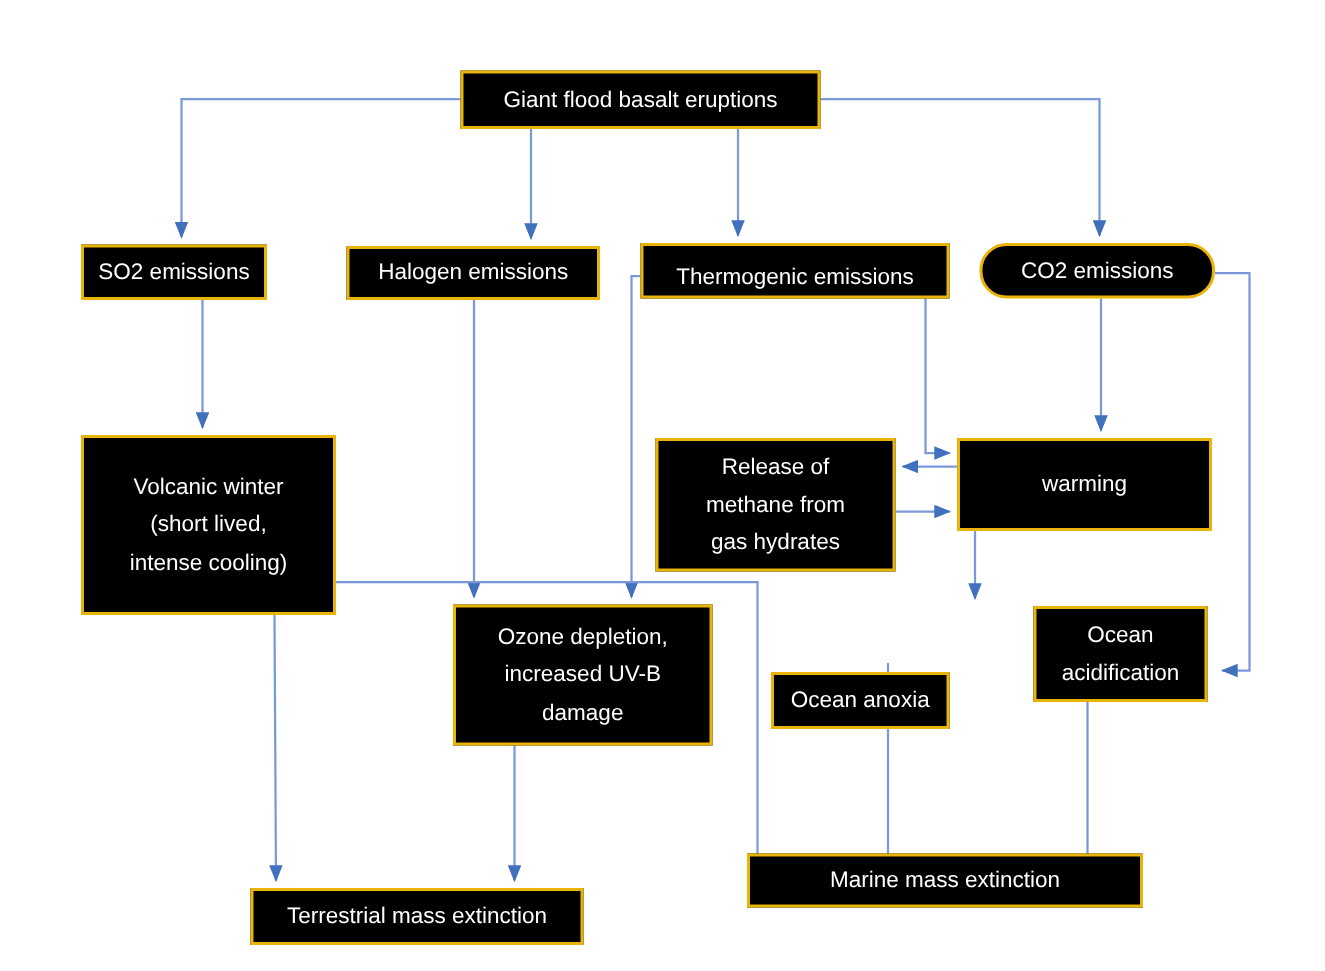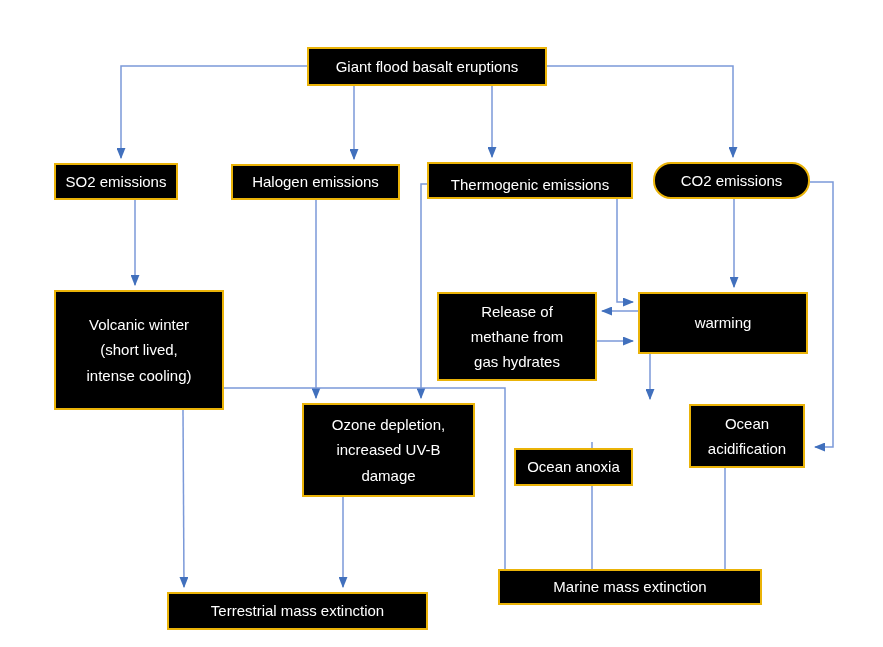--- a/index.html
+++ b/index.html
@@ -42,21 +42,21 @@
   .n-so2           { left: 54px;  top: 163px; width: 124px; height: 37px; }
   .n-halogen       { left: 231px; top: 164px; width: 169px; height: 36px; }
   .n-thermogenic   { left: 427px; top: 162px; width: 206px; height: 37px; justify-content: flex-end; }
   .n-co2           { left: 653px; top: 162px; width: 157px; height: 37px; border-radius: 18px; }
   .n-volcanic      { left: 54px;  top: 290px; width: 170px; height: 120px; text-align: center; }
   .n-methane       { left: 437px; top: 292px; width: 160px; height: 89px; }
   .n-warming       { left: 638px; top: 292px; width: 170px; height: 62px; }
   .n-ozone         { left: 302px; top: 403px; width: 173px; height: 94px; }
   .n-anoxia        { left: 514px; top: 404px; width: 119px; height: 38px; margin-top: 44px; }
   .n-acidification { left: 689px; top: 404px; width: 116px; height: 64px; }
-  .n-terrestrial   { left: 167px; top: 592px; width: 261px; height: 38px; }
+  .n-terrestrial   { left: 167px; top: 592px; width: 222px; height: 38px; }
   .n-marine        { left: 498px; top: 569px; width: 264px; height: 36px; }
 
   .edge {
     fill: none;
     stroke: #7b99d9;
     stroke-width: 1.5;
   }
 </style>
 </head>
 <body>

